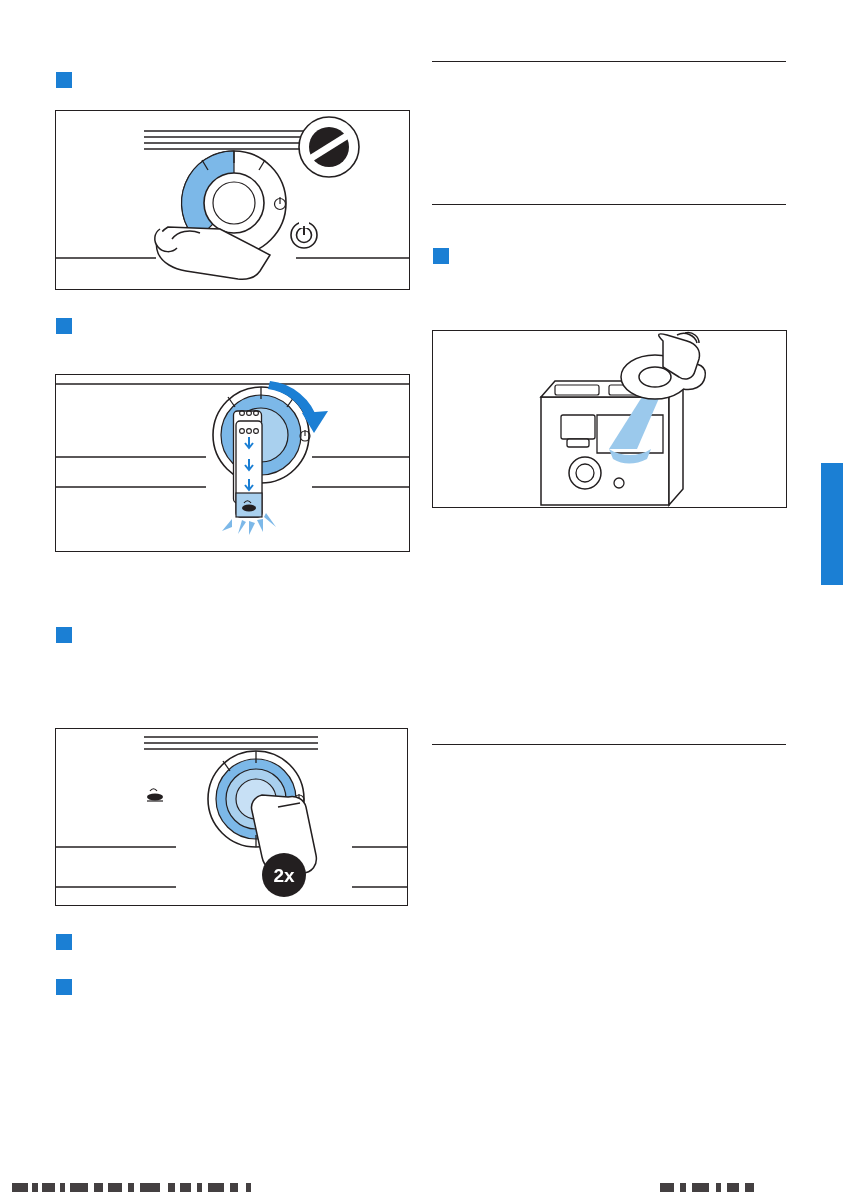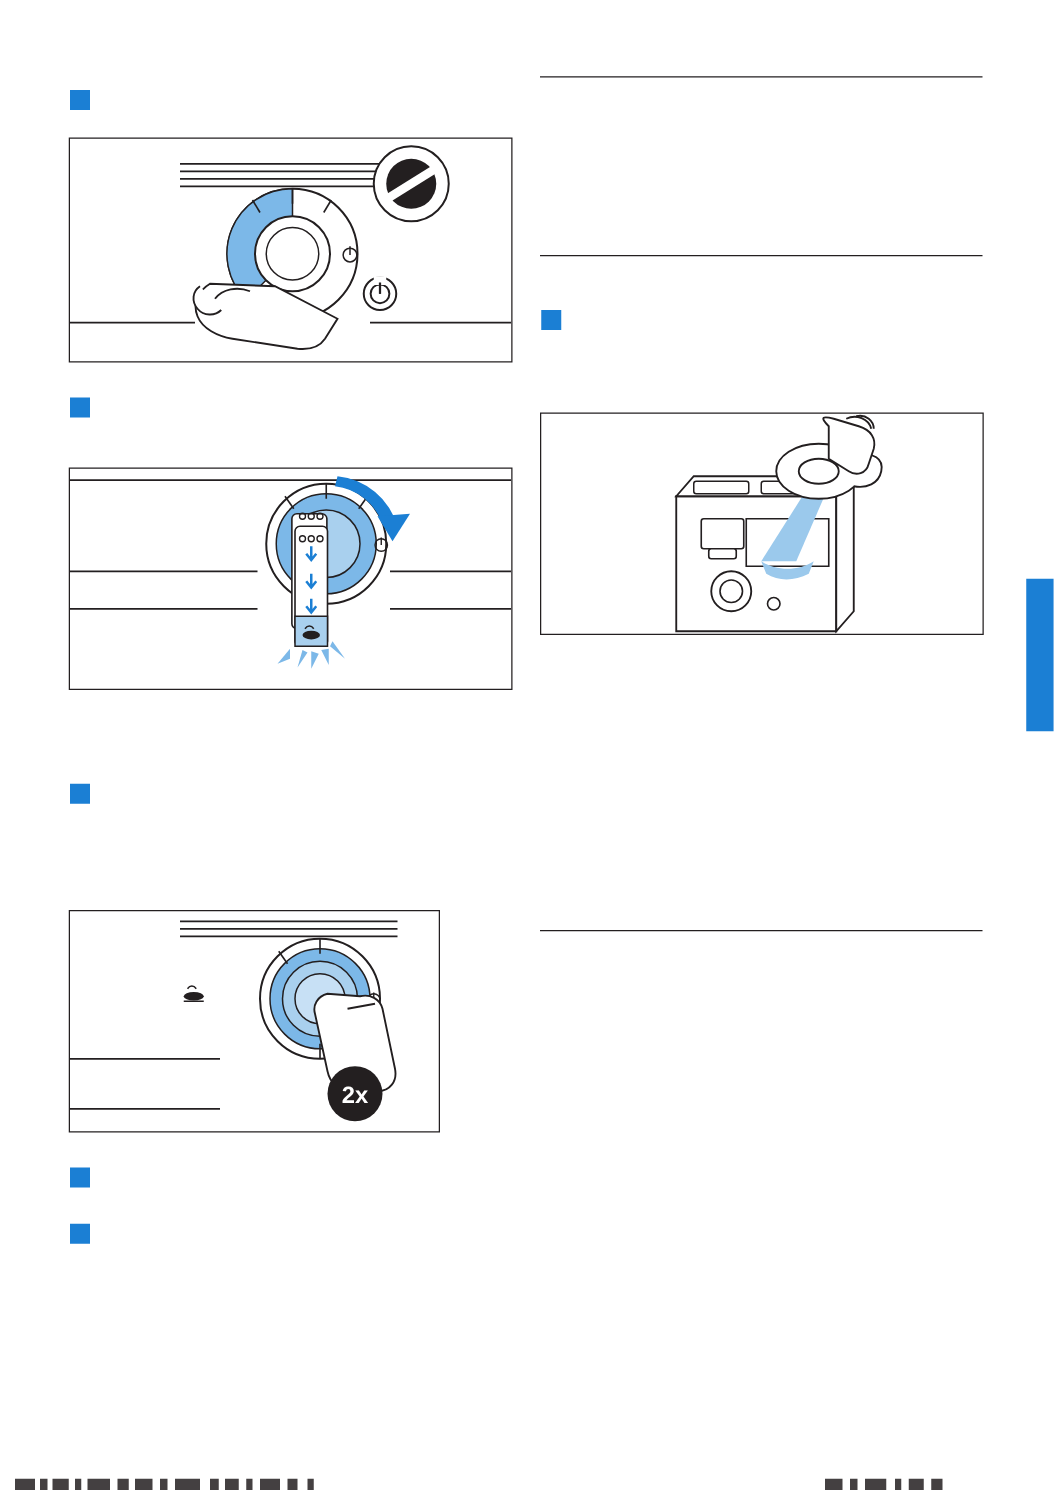--- a/index.html
+++ b/index.html
@@ -187,21 +187,21 @@
         <path d="M193 146 l0 14 l6 -12 z"></path>
         <path d="M186 145 l-4 14 l8 -12 z"></path>
         <path d="M201 145 l6 12 l0 -13 z"></path>
         <path d="M208 142 l12 10 l-10 -14 z"></path>
       </g>
     </svg>
   </div>
 
   <div class="bullet" style="left:56px; top:627px;"></div>
 
-  <div class="figure" style="left:55px; top:728px; width:297px; height:178px;">
+  <div class="figure" style="left:55px; top:728px; width:353px; height:178px;">
     <svg width="353" height="176" viewBox="0 0 353 176">
       <g stroke="#231f20" stroke-width="1.4" fill="none">
         <line x1="88" y1="8" x2="262" y2="8"></line>
         <line x1="88" y1="14" x2="262" y2="14"></line>
         <line x1="88" y1="20" x2="262" y2="20"></line>
         <line x1="0" y1="118" x2="120" y2="118"></line>
         <line x1="0" y1="158" x2="120" y2="158"></line>
         <line x1="296" y1="118" x2="353" y2="118"></line>
         <line x1="296" y1="158" x2="353" y2="158"></line>
       </g>

